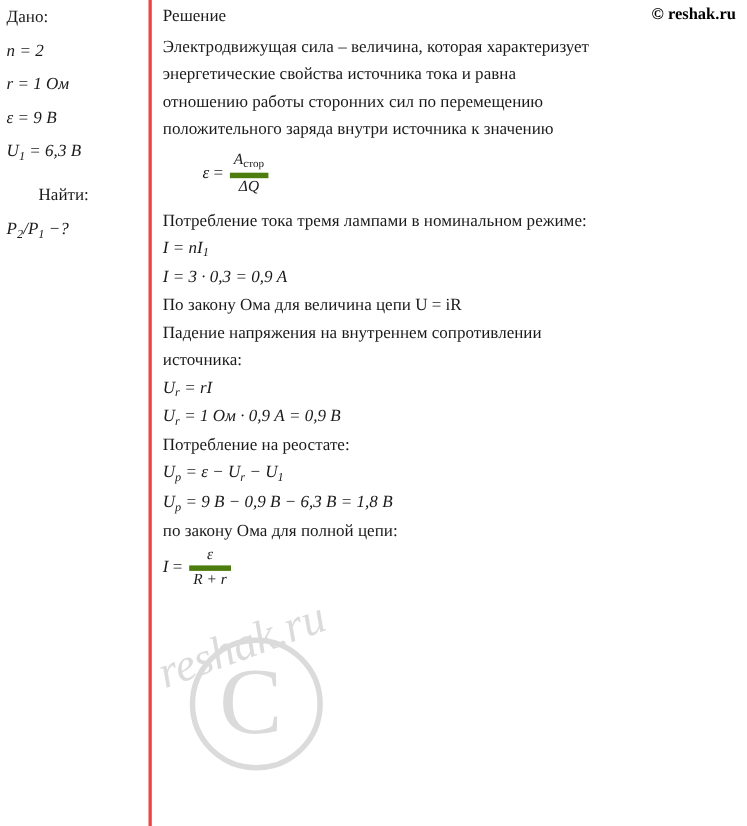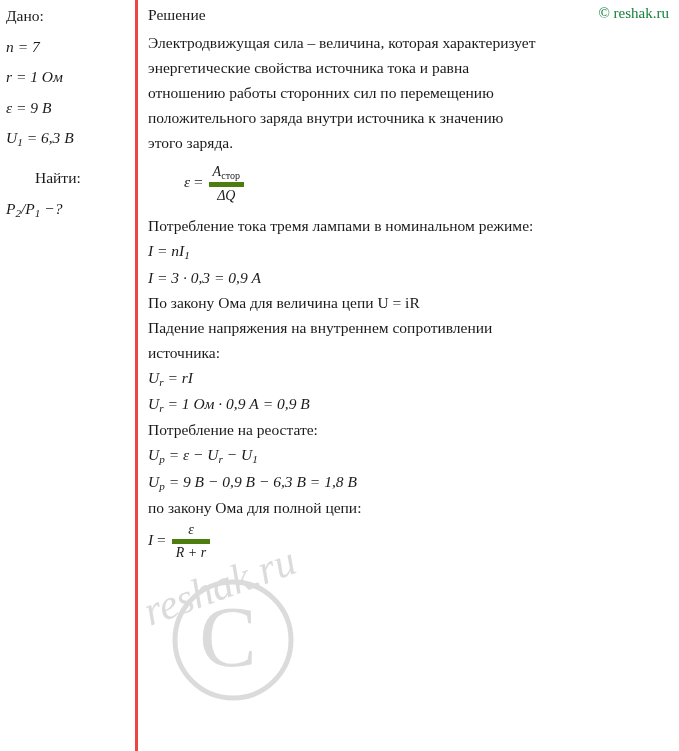--- a/index.html
+++ b/index.html
@@ -104,22 +104,23 @@
   .eps {
     font-style: italic;
     font-family: "Liberation Serif", serif;
   }
   .watermark-top {
     position: absolute;
     right: 10px;
     top: 5px;
     font-size: 15px;
     font-family: "Liberation Serif", serif;
-    color: #15803d;
-    white-space: nowrap;
+    color: #000000;
+    white-space: nowrap;
+    font-weight: bold;
   }
   .watermark-big {
     position: absolute;
     left: 140px;
     top: 548px;
     width: 360px;
     height: 170px;
     pointer-events: none;
     opacity: 0.30;
   }
@@ -134,21 +135,21 @@
 </style>
 </head>
 <body>
 
 <div class="page">
 
   <div class="left-col">
     <div class="line label-plain">Дано:</div>
 
     <div class="line">
-      <span class="math">n = 7</span>
+      <span class="math">n = 2</span>
     </div>
     <div class="line">
       <span class="math">r = 1 Ом</span>
     </div>
     <div class="line">
       <span class="math">ε = 9 В</span>
     </div>
     <div class="line">
       <span class="math">U<sub>1</sub> = 6,3 В</span>
     </div>
@@ -160,21 +161,20 @@
   </div>
 
   <div class="right-col">
     <div class="heading">Решение</div>
 
     <div class="para">
       <div class="para-line">Электродвижущая сила – величина, которая характеризует</div>
       <div class="para-line">энергетические свойства источника тока и равна</div>
       <div class="para-line">отношению работы сторонних сил по перемещению</div>
       <div class="para-line">положительного заряда внутри источника к значению</div>
-      <div class="para-line">этого заряда.</div>
     </div>
 
     <div class="formula-line formula-center">
       <span class="eps">ε</span>
       <span>=</span>
       <span class="frac">
         <span class="num"><i>A</i><span class="sub-up">стор</span></span>
         <span class="den"><i>ΔQ</i></span>
       </span>
     </div>

